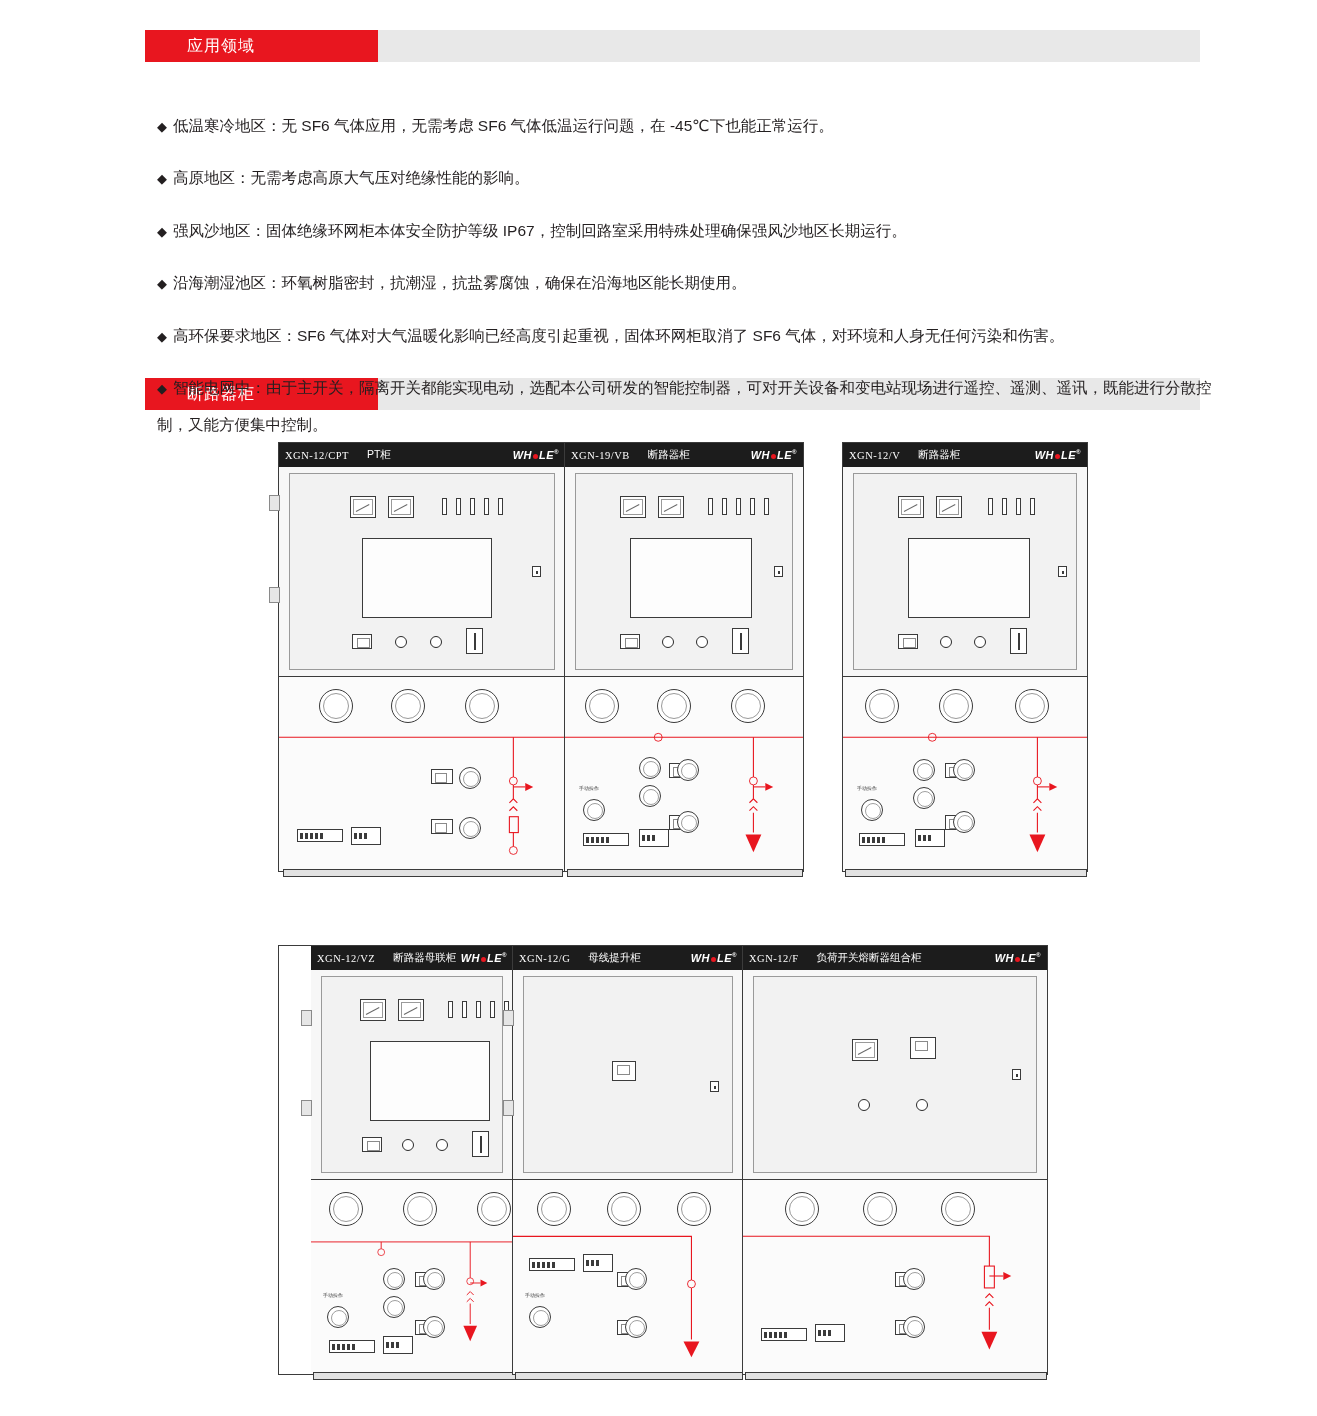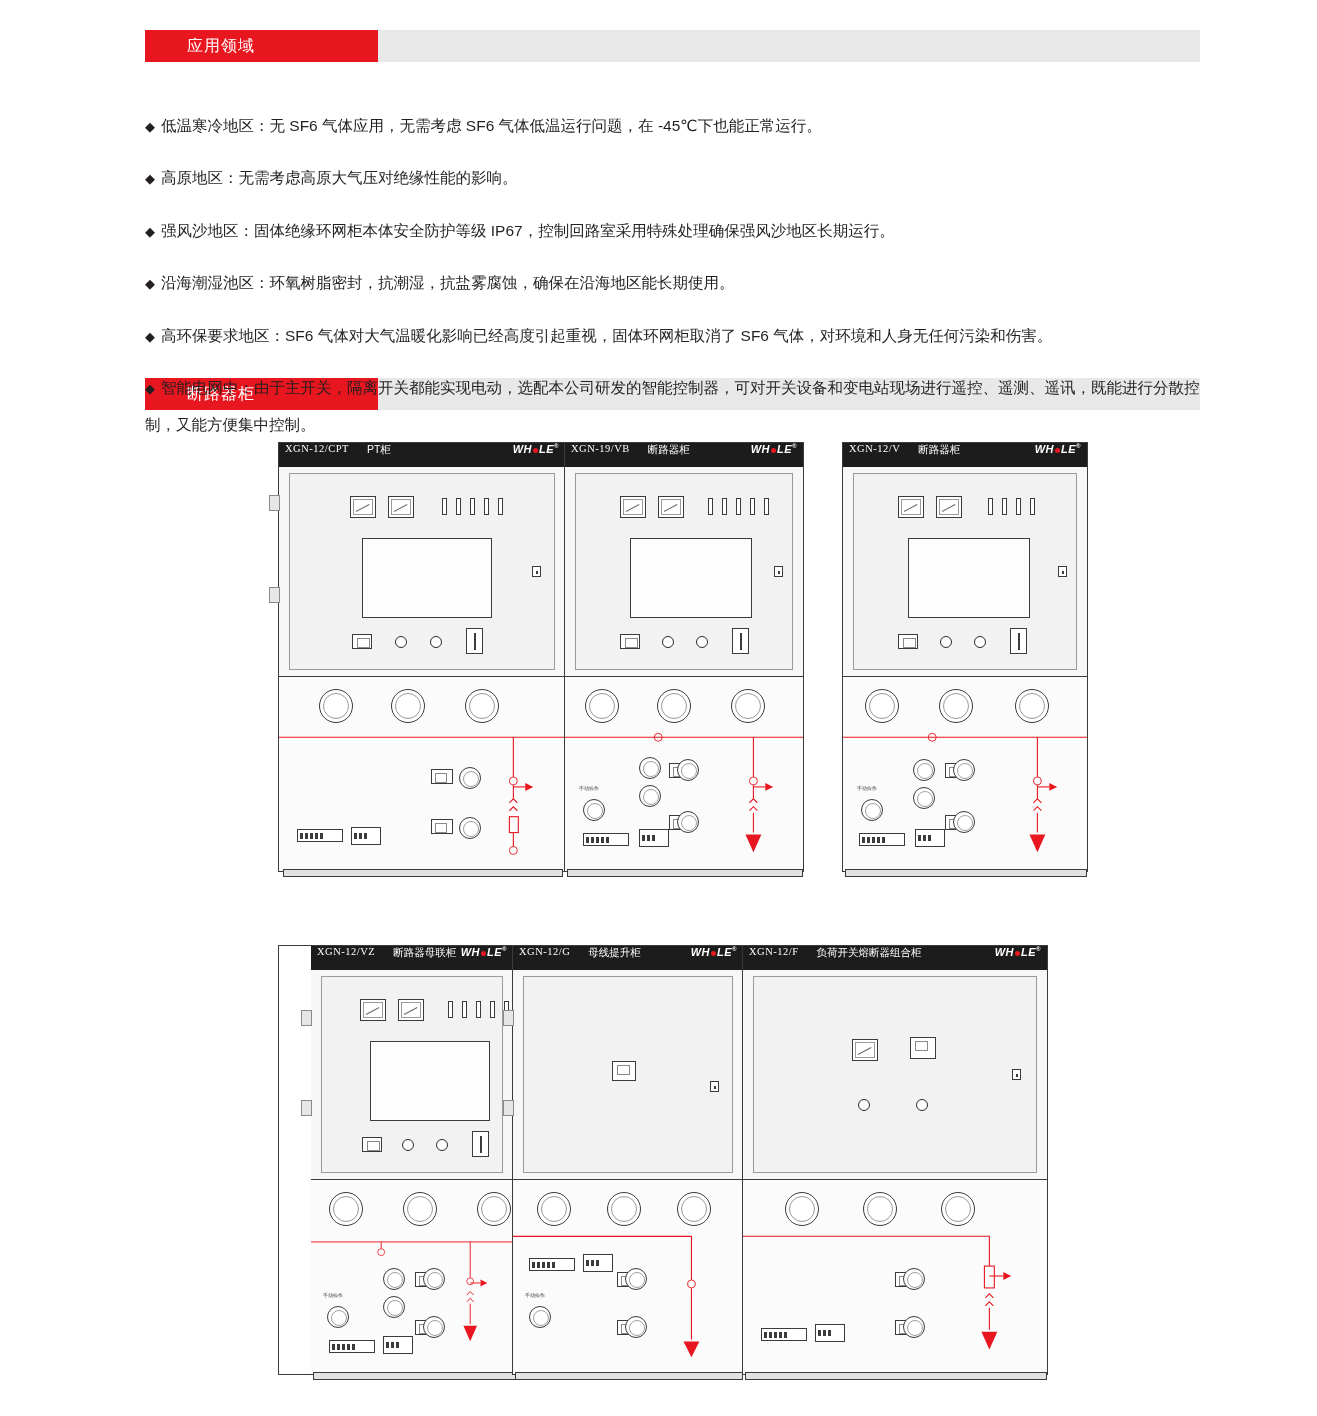--- a/index.html
+++ b/index.html
@@ -49,20 +49,21 @@
     top: 92px;
     width: 1070px;
     font-size: 15.5px;
     line-height: 36px;
     color: #231f20;
   }
   .bullet-row {
     display: block;
     margin-bottom: 3px;
     text-indent: 0;
+    margin-left: 12px;
   }
   .bullet-row .dia {
     color: #231f20;
     font-size: 13px;
     margin-right: 6px;
   }
   .bullet-text { display: inline; }
 
   
   .diagram {
@@ -92,20 +93,21 @@
     height: 430px;
     border: 1.2px solid #3b3b3b;
     box-sizing: border-box;
     background: #ffffff;
   }
   .cab-header {
     height: 24px;
     background: #1c1c1c;
     color: #ffffff;
     display: flex;
+    align-items: center;
     font-size: 10.5px;
     position: relative;
     box-sizing: border-box;
     padding: 0 6px;
   }
   .cab-code {
     font-family: "Liberation Serif", "DejaVu Serif", serif;
     letter-spacing: 0.5px;
     white-space: nowrap;
   }

